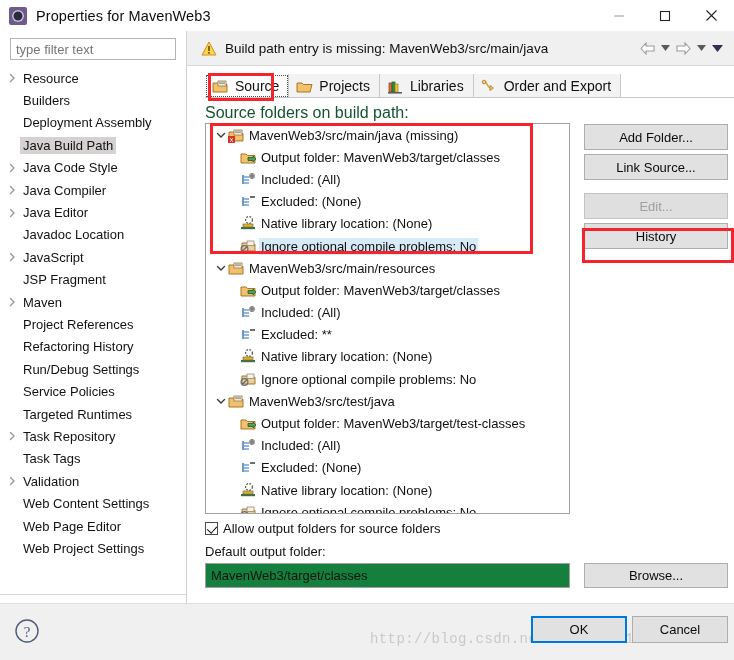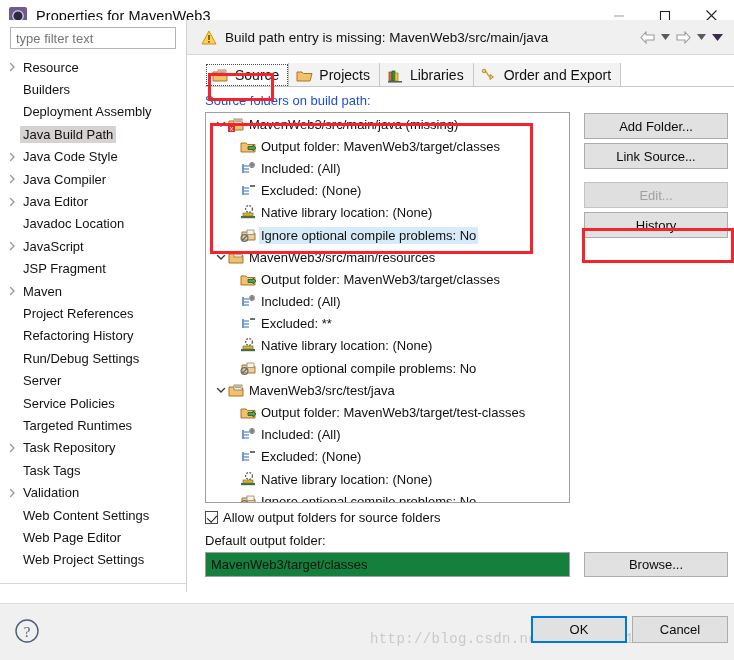--- a/index.html
+++ b/index.html
@@ -34,21 +34,21 @@
   .win-btn {
     width:46px; height:31px; display:flex; align-items:center; justify-content:center;
     font-size:13px; color:#3b3b3b; user-select:none;
   }
   .win-btn.min svg { display:block; }
   .win-btn.max svg { display:block; }
   .win-btn.close svg { display:block; }
 
   
   .dialog-body {
-    position:absolute; left:0; top:20px; width:734px; height:572px;
+    position:absolute; left:0; top:31px; width:734px; height:572px;
     background:#ffffff;
   }
 
   
   .left-col {
     position:absolute; left:0; top:0; width:186px; height:572px;
     background:#ffffff;
   }
   .filter-input {
     position:absolute; left:10px; top:7px; width:166px; height:22px;
@@ -113,21 +113,21 @@
     outline:1px dotted #4d4d4d; outline-offset:-2px;
   }
   .tab-ico { width:17px; height:15px; flex:0 0 17px; display:flex; align-items:center;}
   .tabs-underline {
     position:absolute; left:18px; top:66px; width:529px; height:1px; background:#c8c8c8;
   }
 
   
   .content { position:absolute; left:0; top:70px; width:547px; height:502px; }
   .section-label {
-    position:absolute; left:18px; top:3px; font-size:13px; color:#1d4ed8;
+    position:absolute; left:18px; top:3px; font-size:16px; color:#14532d;
   }
 
   .listbox {
     position:absolute; left:18px; top:22px; width:365px; height:391px;
     border:1px solid #a0a0a0; background:#ffffff; overflow:hidden;
   }
   .row {
     height:22.2px; display:flex; align-items:center; font-size:13px;
     color:#101010; white-space:nowrap; padding-left:4px;
   }
@@ -307,24 +307,20 @@
           <div class="tree-item">
             <span class="arrow"></span>
             <span class="tlabel">Refactoring History</span>
           </div>
           <div class="tree-item">
             <span class="arrow"></span>
             <span class="tlabel">Run/Debug Settings</span>
           </div>
           <div class="tree-item">
             <span class="arrow"></span>
-            <span class="tlabel">Server</span>
-          </div>
-          <div class="tree-item">
-            <span class="arrow"></span>
             <span class="tlabel">Service Policies</span>
           </div>
           <div class="tree-item">
             <span class="arrow"></span>
             <span class="tlabel">Targeted Runtimes</span>
           </div>
           <div class="tree-item">
             <span class="arrow">
               <svg width="10" height="10" viewBox="0 0 10 10">
                 <path d="M3.5 1.5 L7 5 L3.5 8.5" fill="none" stroke="#9a9a9a" stroke-width="1.4" stroke-linecap="round"></path>

